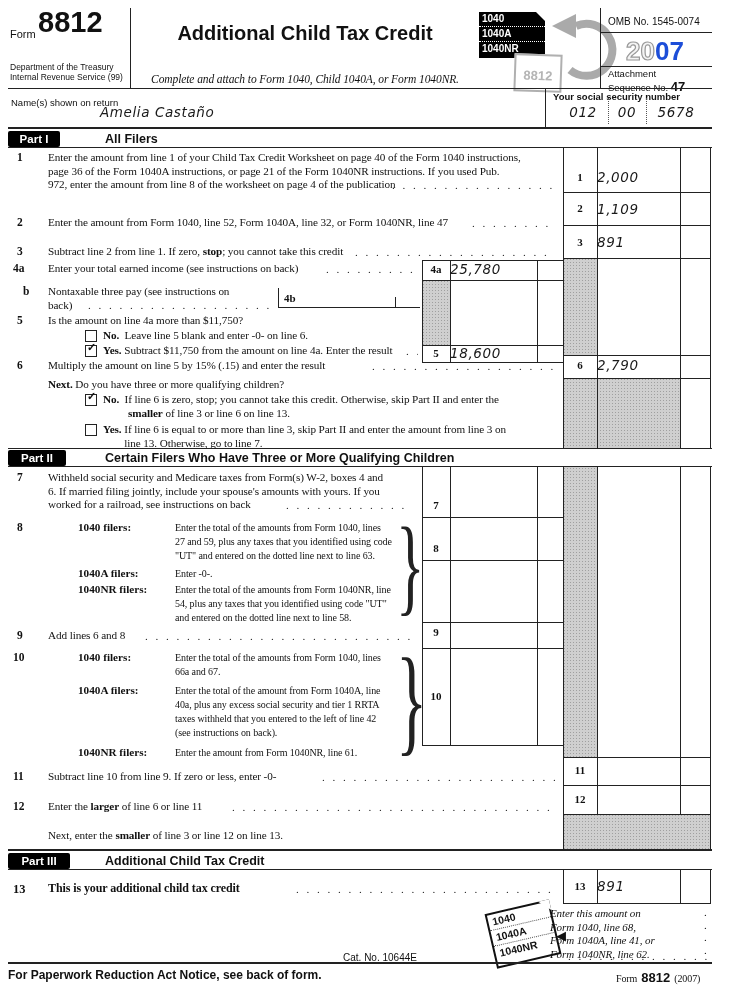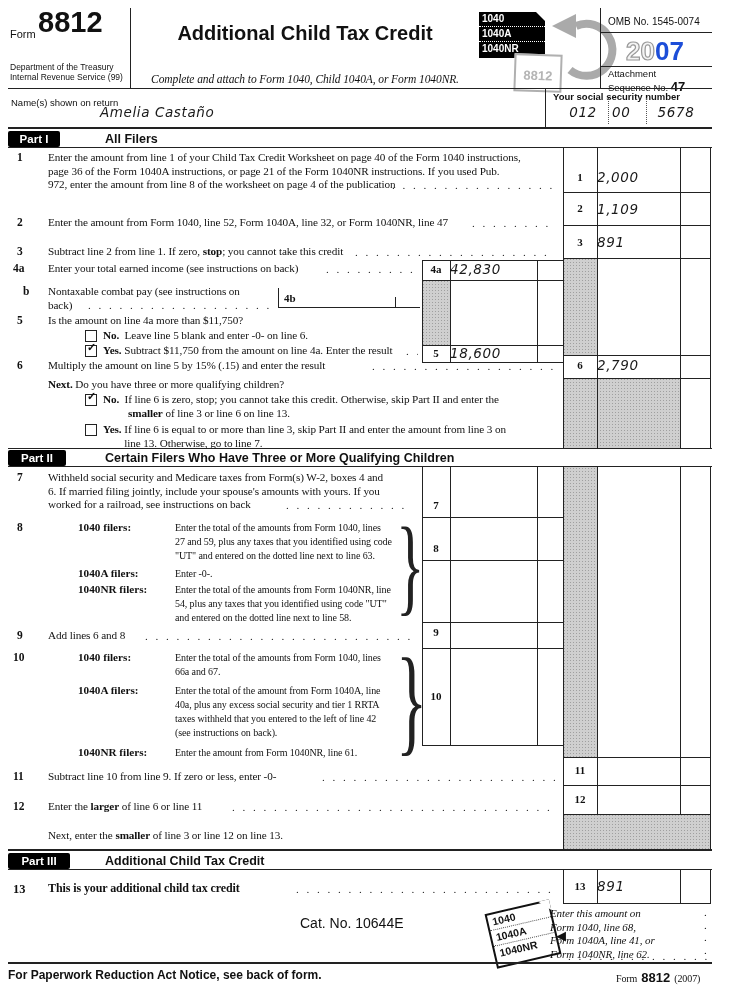--- a/index.html
+++ b/index.html
@@ -77,21 +77,21 @@
   <div class="abs sans" style="left:608px;top:68px;font-size:9.5px">Attachment</div>
   <div class="abs sans" style="left:608px;top:79px;font-size:9.5px"><span>Sequence No.</span> <span class="b" style="font-size:13px">47</span></div>
 
   <div class="hl" style="left:8px;top:88px;width:704px"></div>
   <div class="abs sans" style="left:11px;top:97px;font-size:9.5px">Name(s) shown on return</div>
   <div class="abs hand" style="left:100px;top:104px">Amelia Castaño</div>
   <div class="vl" style="left:545px;top:88px;height:39px"></div>
   <div class="abs sans b" style="left:553px;top:91px;font-size:9.5px">Your social security number</div>
   <div class="abs hand" style="left:562px;top:104px;width:42px;text-align:center">012</div>
   <div class="abs" style="left:608px;top:98px;height:26px;border-left:1px dotted #555"></div>
-  <div class="abs hand" style="left:612px;top:104px;width:30px;text-align:left">00</div>
+  <div class="abs hand" style="left:612px;top:104px;width:30px;text-align:center">00</div>
   <div class="abs" style="left:646px;top:98px;height:26px;border-left:1px dotted #555"></div>
   <div class="abs hand" style="left:650px;top:104px;width:52px;text-align:center">5678</div>
   <div class="hl" style="left:8px;top:127px;width:704px;height:2px"></div>
 
   <div class="pbar" style="left:8px;top:131px;width:52px">Part I</div>
   <div class="ptitle" style="left:105px;top:132px">All Filers</div>
   <div class="hl" style="left:8px;top:147px;width:704px"></div>
 
   <div class="gray" style="left:563px;top:258px;width:34px;height:97px"></div>
   <div class="gray" style="left:563px;top:378px;width:117px;height:70px"></div>
@@ -134,24 +134,24 @@
   <div class="vl" style="left:537px;top:260px;height:102px"></div>
   <div class="hl" style="left:422px;top:260px;width:141px"></div>
   <div class="hl" style="left:422px;top:280px;width:141px"></div>
   <div class="hl" style="left:422px;top:345px;width:141px"></div>
   <div class="hl" style="left:422px;top:362px;width:141px"></div>
 
   <div class="lineno" style="left:13px;top:262px">4a</div>
   <div class="abs serif nw" style="left:48px;top:262px">Enter your total earned income (see instructions on back)</div>
   <div class="dots" style="left:326px;top:263px;width:90px">. . . . . . . . . . . . . . . . . . . . . . . . . . . . . . . . . . . . . . . . . . . . . . . . . . . . . . . . . . . . . . . . . . . . . . . . . . . . . . . .</div>
   <div class="abs cellno" style="left:422px;top:263px;width:28px">4a</div>
-  <div class="abs hand val" style="left:450px;top:261px;width:82px">42,830</div>
+  <div class="abs hand val" style="left:450px;top:261px;width:82px">25,780</div>
 
   <div class="lineno" style="left:23px;top:285px">b</div>
-  <div class="abs serif ml" style="left:48px;top:285px;width:230px">Nontaxable combat pay (see instructions on
+  <div class="abs serif ml" style="left:48px;top:285px;width:230px">Nontaxable three pay (see instructions on
 back)</div>
   <div class="dots" style="left:88px;top:299px;width:182px">. . . . . . . . . . . . . . . . . . . . . . . . . . . . . . . . . . . . . . . . . . . . . . . . . . . . . . . . . . . . . . . . . . . . . . . . . . . . . . . .</div>
   <div class="vl" style="left:278px;top:288px;height:20px"></div>
   <div class="abs cellno" style="left:281px;top:292px;width:22px;text-align:left;padding-left:3px">4b</div>
   <div class="hl" style="left:278px;top:307px;width:142px"></div>
   <div class="vl" style="left:395px;top:297px;height:10px"></div>
   <div class="abs hand val" style="left:306px;top:291px;width:84px"></div>
 
   <div class="lineno" style="left:17px;top:314px">5</div>
   <div class="abs serif nw" style="left:48px;top:314px">Is the amount on line 4a more than $11,750?</div>
@@ -286,20 +286,20 @@
 Form 1040A, line 41, or
 Form 1040NR, line 62.</div>
   <div class="abs vdots" style="left:704px;top:906px">.
 .
 .
 .</div>
   <div class="dots" style="left:568px;top:950px;width:140px">. . . . . . . . . . . . . . . . . . . . . . . . . . . . . . . . . . . . . . . . . . . . . . . . . . . . . . . . . . . . . . . . . . . . . . . . . . . . . . . .</div>
 
   <div class="hl" style="left:8px;top:962px;width:704px;height:2px"></div>
   <div class="abs sans b" style="left:8px;top:968px;font-size:12px">For Paperwork Reduction Act Notice, see back of form.</div>
-  <div class="abs sans" style="left:300px;top:915px;width:160px;font-size:14px">Cat. No. 10644E</div>
+  <div class="abs sans" style="left:300px;top:952px;width:160px;text-align:center;font-size:10px">Cat. No. 10644E</div>
   <div class="abs nw" style="left:616px;top:968px">
     <span class="serif" style="font-size:10px">Form</span>
     <span class="sans b" style="font-size:13px">8812</span>
     <span class="serif" style="font-size:10px">(2007)</span>
   </div>
 
 </div>
 
 </body></html>

